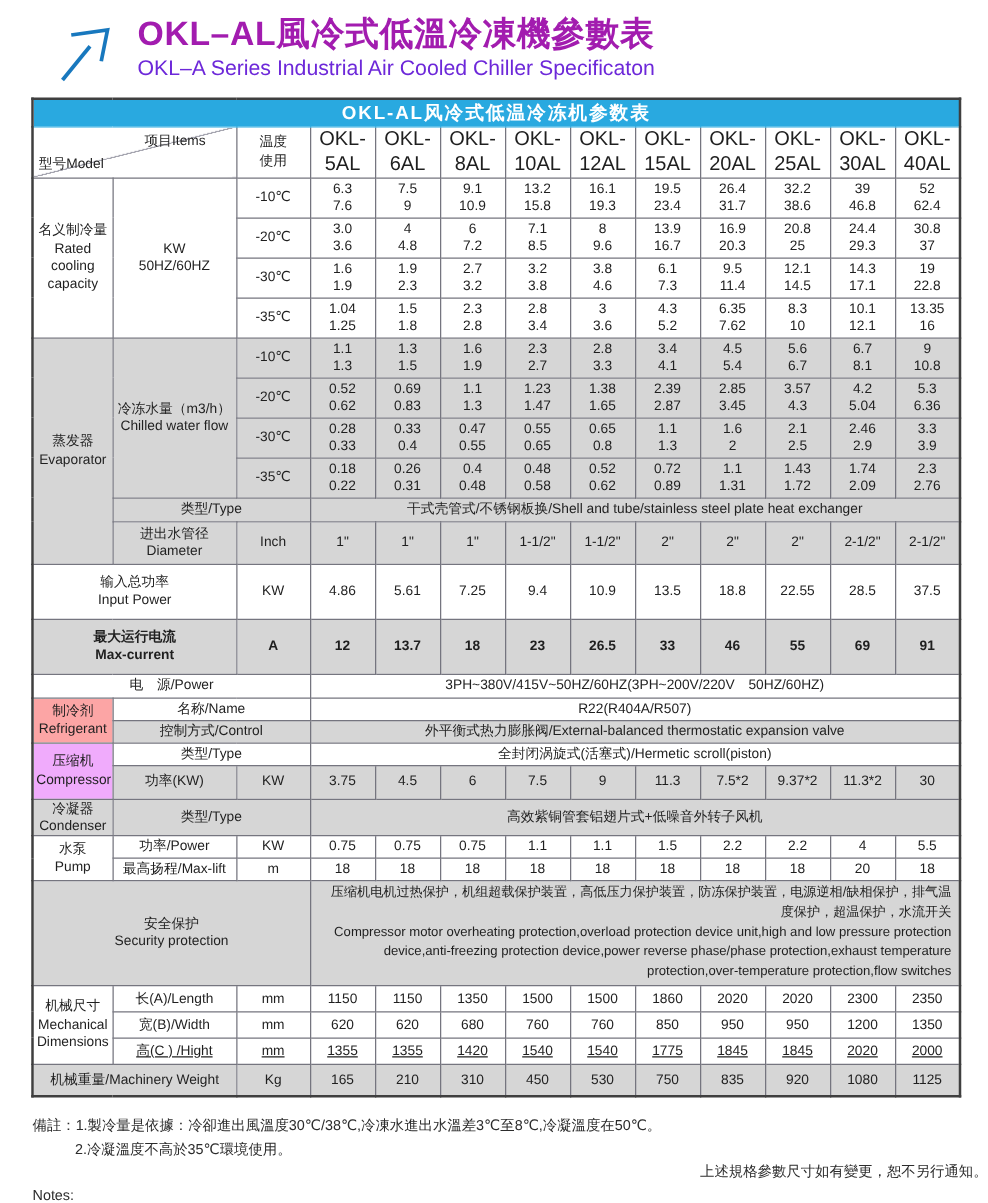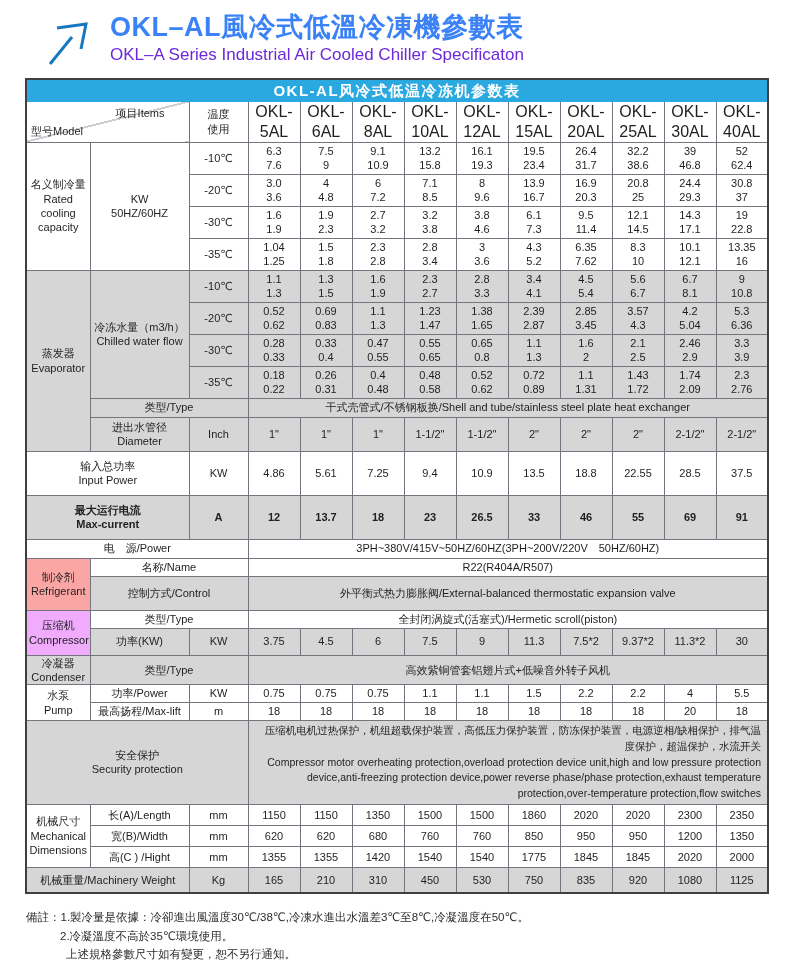--- a/index.html
+++ b/index.html
@@ -3,21 +3,21 @@
 <meta charset="utf-8">
 <style>
   html,body{margin:0;padding:0;background:#ffffff;width:790px;
     font-family:"Liberation Sans","DejaVu Sans",sans-serif;color:#222;}
   .page{width:790px;height:962px;overflow:hidden;background:#fff;}
 
   
   .page-header{display:flex;align-items:flex-start;gap:16px;padding:12px 0 6px 44px;}
   .logo-svg{width:50px;height:50px;margin-top:4px;flex:0 0 auto;}
   .title-block{display:flex;flex-direction:column;}
-  .title-zh{font-size:27px;font-weight:600;color:#3b82f6;letter-spacing:.5px;line-height:1.15;}
+  .title-zh{font-size:27px;font-weight:600;color:#a21caf;letter-spacing:.5px;line-height:1.15;}
   .title-en{font-size:17px;font-weight:500;color:#6d28d9;margin-top:2px;}
 
   
   .tbl-wrap{margin:6px 0 0 25px;}
   table{border-collapse:collapse;table-layout:fixed;width:742px;border:2px solid #3f3f3f;}
   td{border:1px solid #75757f;font-size:11px;text-align:center;vertical-align:middle;
      white-space:pre-line;padding:0 2px;line-height:1.3;color:#1f1f1f;overflow:hidden;}
   tr.sh td{background:#d6d6d6;}
   td.shaded{background:#fca5a5;}
   td.white{background:#f0abfc;}
@@ -29,21 +29,21 @@
 
   
   td.diag{position:relative;background:
      linear-gradient(to bottom right,transparent 49.4%,#9a9aa6 49.4%,#9a9aa6 50.6%,transparent 50.6%);}
   .diag-model{position:absolute;left:4px;bottom:3px;font-size:11px;}
   .diag-items{position:absolute;right:24px;top:4px;font-size:11px;}
 
   
   .notes{margin:14px 0 0 26px;font-size:11.5px;line-height:1.6;color:#2c2c2c;}
   .notes .ind1{margin-left:34px;}
-  .notes .ind2{margin-left:40px;}
+  .notes .ind2{margin-left:40px;text-align:right;}
 </style>
 </head>
 <body>
 
 <div class="page">
 
   <div class="page-header">
     <svg class="logo-svg" viewBox="0 0 50 50">
       <path d="M6 48 L28 21" stroke="#1878be" stroke-width="3" fill="none"></path>
       <path d="M13 12 L42 8 L37 33" stroke="#1878be" stroke-width="3" fill="none" stroke-linejoin="miter"></path>
@@ -346,21 +346,21 @@
           <tr style="height: 19px;">
             <td colspan="3">电　源/Power</td>
             <td colspan="10">3PH~380V/415V~50HZ/60HZ(3PH~200V/220V　50HZ/60HZ)</td>
           </tr>
           <tr style="height: 18px;">
             <td rowspan="2" class="shaded">制冷剂
 Refrigerant</td>
             <td colspan="2">名称/Name</td>
             <td colspan="10">R22(R404A/R507)</td>
           </tr>
-          <tr class="sh" style="height: 34px;">
+          <tr class="sh" style="height: 18px;">
             <td colspan="2">控制方式/Control</td>
             <td colspan="10">外平衡式热力膨胀阀/External-balanced thermostatic expansion valve</td>
           </tr>
           <tr style="height: 18px;">
             <td rowspan="2" class="white">压缩机
 Compressor</td>
             <td colspan="2">类型/Type</td>
             <td colspan="10">全封闭涡旋式(活塞式)/Hermetic scroll(piston)</td>
           </tr>
           <tr class="sh" style="height: 27px;">
@@ -443,21 +443,21 @@
             <td>620</td>
             <td>680</td>
             <td>760</td>
             <td>760</td>
             <td>850</td>
             <td>950</td>
             <td>950</td>
             <td>1200</td>
             <td>1350</td>
           </tr>
-          <tr style="height: 21px;">
+          <tr style="height: 21px; text-decoration: underline;">
             <td>高(C ) /Hight</td>
             <td>mm</td>
             <td>1355</td>
             <td>1355</td>
             <td>1420</td>
             <td>1540</td>
             <td>1540</td>
             <td>1775</td>
             <td>1845</td>
             <td>1845</td>

